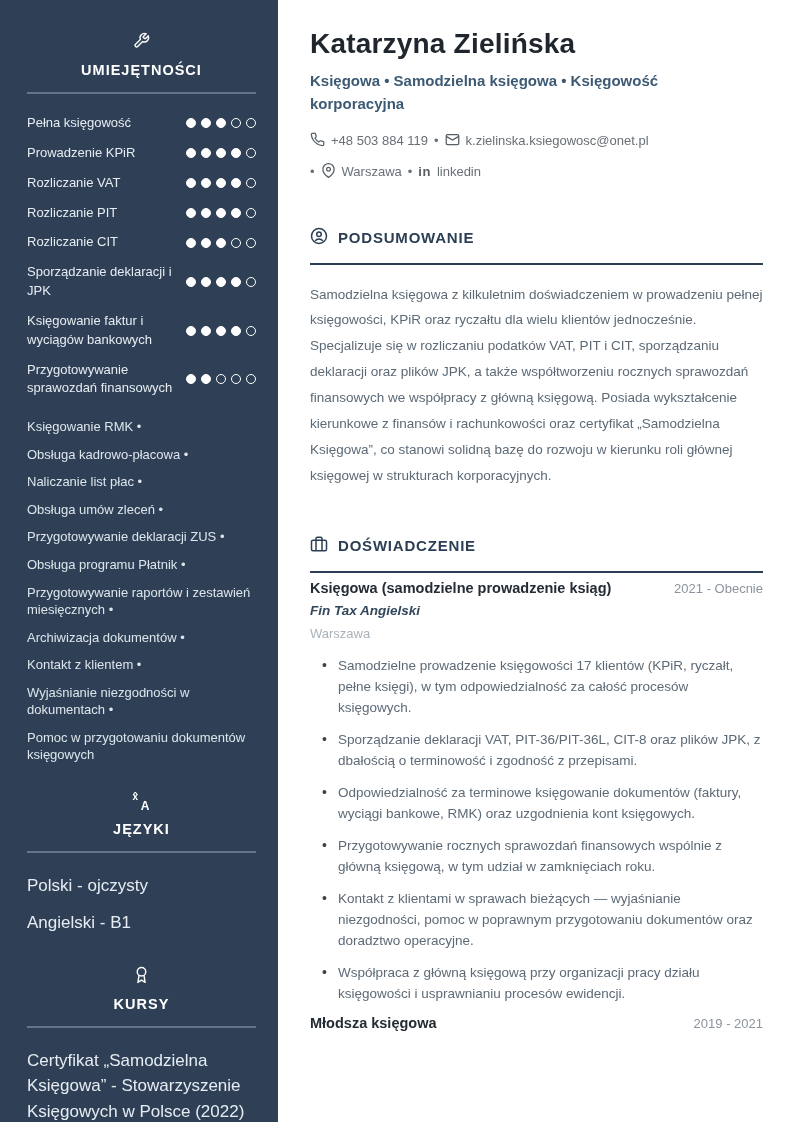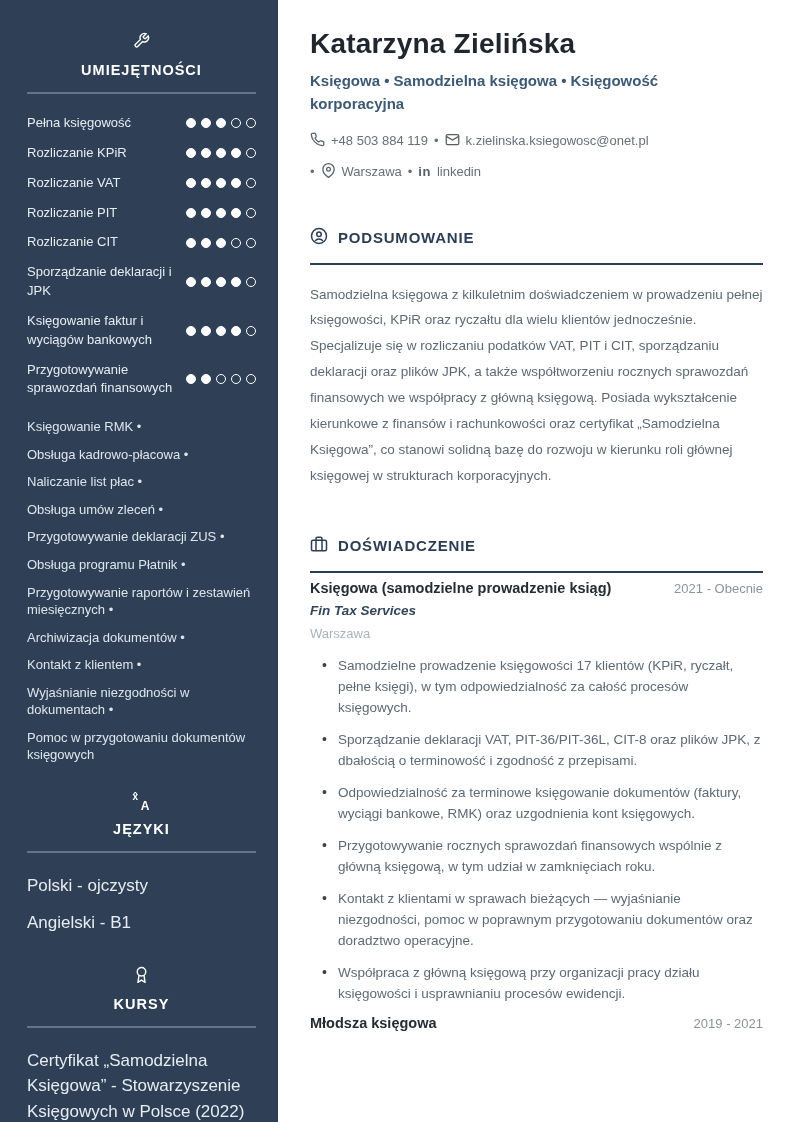--- a/index.html
+++ b/index.html
@@ -89,21 +89,21 @@
           <span class="skill-name">Pełna księgowość</span>
           <span class="dots">
               <span class="dot filled"></span>
               <span class="dot filled"></span>
               <span class="dot filled"></span>
               <span class="dot"></span>
               <span class="dot"></span>
             </span>
         </div>
         <div class="skill-row">
-          <span class="skill-name">Rozliczanie KPiR</span>
+          <span class="skill-name">Prowadzenie KPiR</span>
           <span class="dots">
               <span class="dot filled"></span>
               <span class="dot filled"></span>
               <span class="dot filled"></span>
               <span class="dot filled"></span>
               <span class="dot"></span>
             </span>
         </div>
         <div class="skill-row">
           <span class="skill-name">Rozliczanie VAT</span>
@@ -283,21 +283,21 @@
             </svg>
         </span>
         <span>DOŚWIADCZENIE</span>
       </div>
 
       <div class="job">
         <div class="job-top">
           <span class="job-title">Księgowa (samodzielne prowadzenie ksiąg)</span>
           <span class="job-dates">2021 - Obecnie</span>
         </div>
-        <div class="job-company">Fin Tax Services</div>
+        <div class="job-company">Fin Tax Angielski</div>
         <div class="job-location">Warszawa</div>
         <ul class="job-bullets">
           <li>
               <span class="marker">•</span>
               <span>Samodzielne prowadzenie księgowości 17 klientów (KPiR, ryczałt, pełne księgi), w tym odpowiedzialność za całość procesów księgowych.</span>
             </li>
           <li>
               <span class="marker">•</span>
               <span>Sporządzanie deklaracji VAT, PIT-36/PIT-36L, CIT-8 oraz plików JPK, z dbałością o terminowość i zgodność z przepisami.</span>
             </li>

